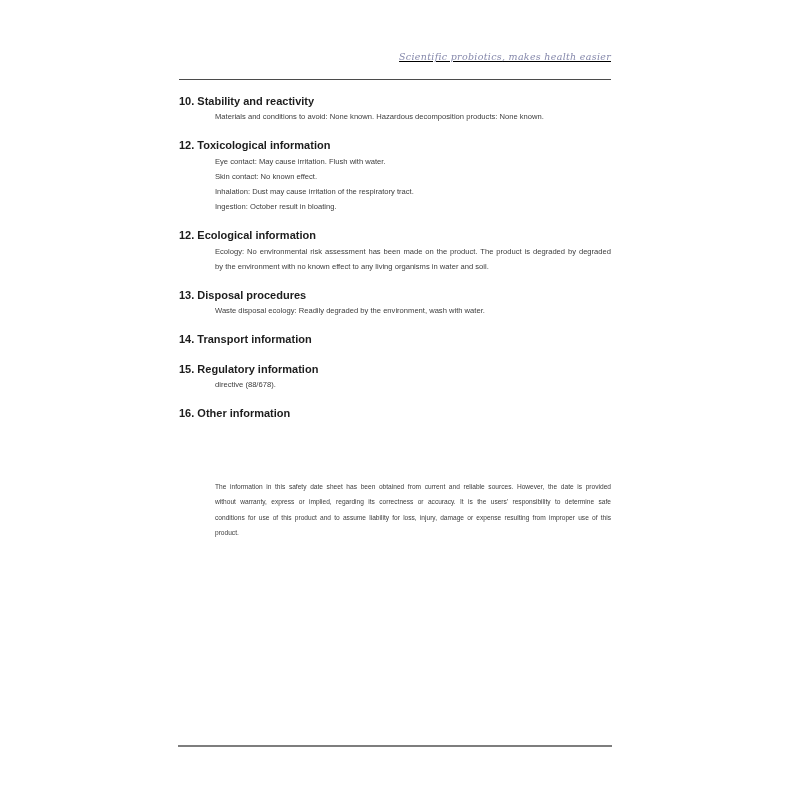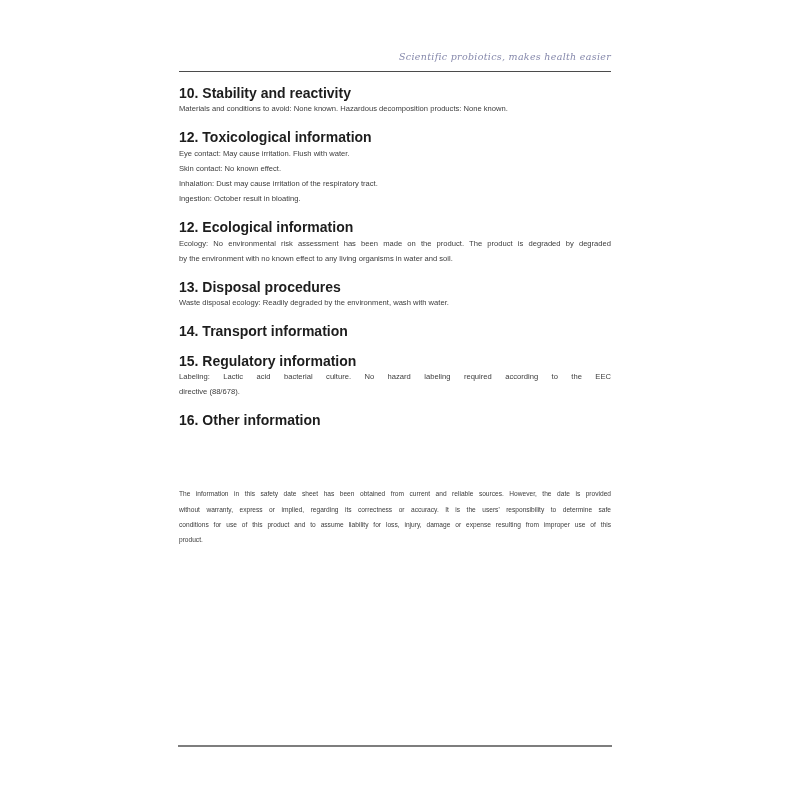--- a/index.html
+++ b/index.html
@@ -16,48 +16,50 @@
     font-family: "Liberation Sans", sans-serif;
   }
   .doc {
     position: absolute;
     left: 179px;
     top: 0;
     width: 432px;
   }
   .header {
     margin-top: 51px;
-    padding-bottom: 8px;
+    padding-bottom: 16px;
     border-bottom: 1.8px solid #4b4b4b;
+    text-decoration: underline;
   }
   .tagline {
     text-align: right;
     font-family: "DejaVu Serif", serif;
     font-style: italic;
     font-size: 9.5px;
     line-height: 12px;
     letter-spacing: 0.3px;
     color: #8588ab;
   }
   .section {
     margin-top: 14px;
   }
   .section:first-of-type {
     margin-top: 16px;
   }
   .heading {
-    font-size: 14px;
+    font-size: 11px;
     font-weight: bold;
     color: #1d1d1d;
     line-height: 15.2px;
   }
   .line {
     font-size: 7.6px;
     color: #3c3c3c;
     line-height: 15.2px;
+    margin-left: 36px;
   }
   .justify {
     text-align: justify;
     text-align-last: justify;
   }
   .indent {
     padding-left: 16px;
   }
   .disclaimer {
     margin-top: 58px;
@@ -109,21 +111,20 @@
       <div class="heading">13. Disposal procedures</div>
       <div class="line">Waste disposal ecology: Readily degraded by the environment, wash with water.</div>
     </div>
 
     <div class="section">
       <div class="heading">14. Transport information</div>
     </div>
 
     <div class="section">
       <div class="heading">15. Regulatory information</div>
-      <div class="line justify">Labeling: Lactic acid bacterial culture. No hazard labeling required according to the EEC</div>
       <div class="line">directive (88/678).</div>
     </div>
 
     <div class="section">
       <div class="heading">16. Other information</div>
     </div>
 
     <div class="disclaimer">
       <div class="line justify">The information in this safety date sheet has been obtained from current and reliable sources. However, the date is provided</div>
       <div class="line justify">without warranty, express or implied, regarding its correctness or accuracy. It is the users' responsibility to determine safe</div>

